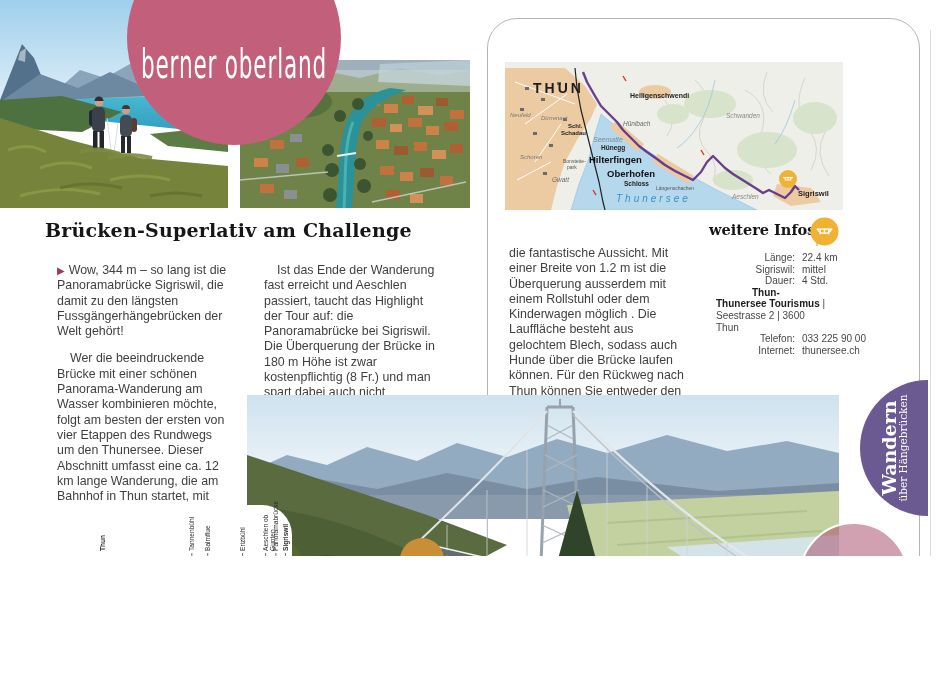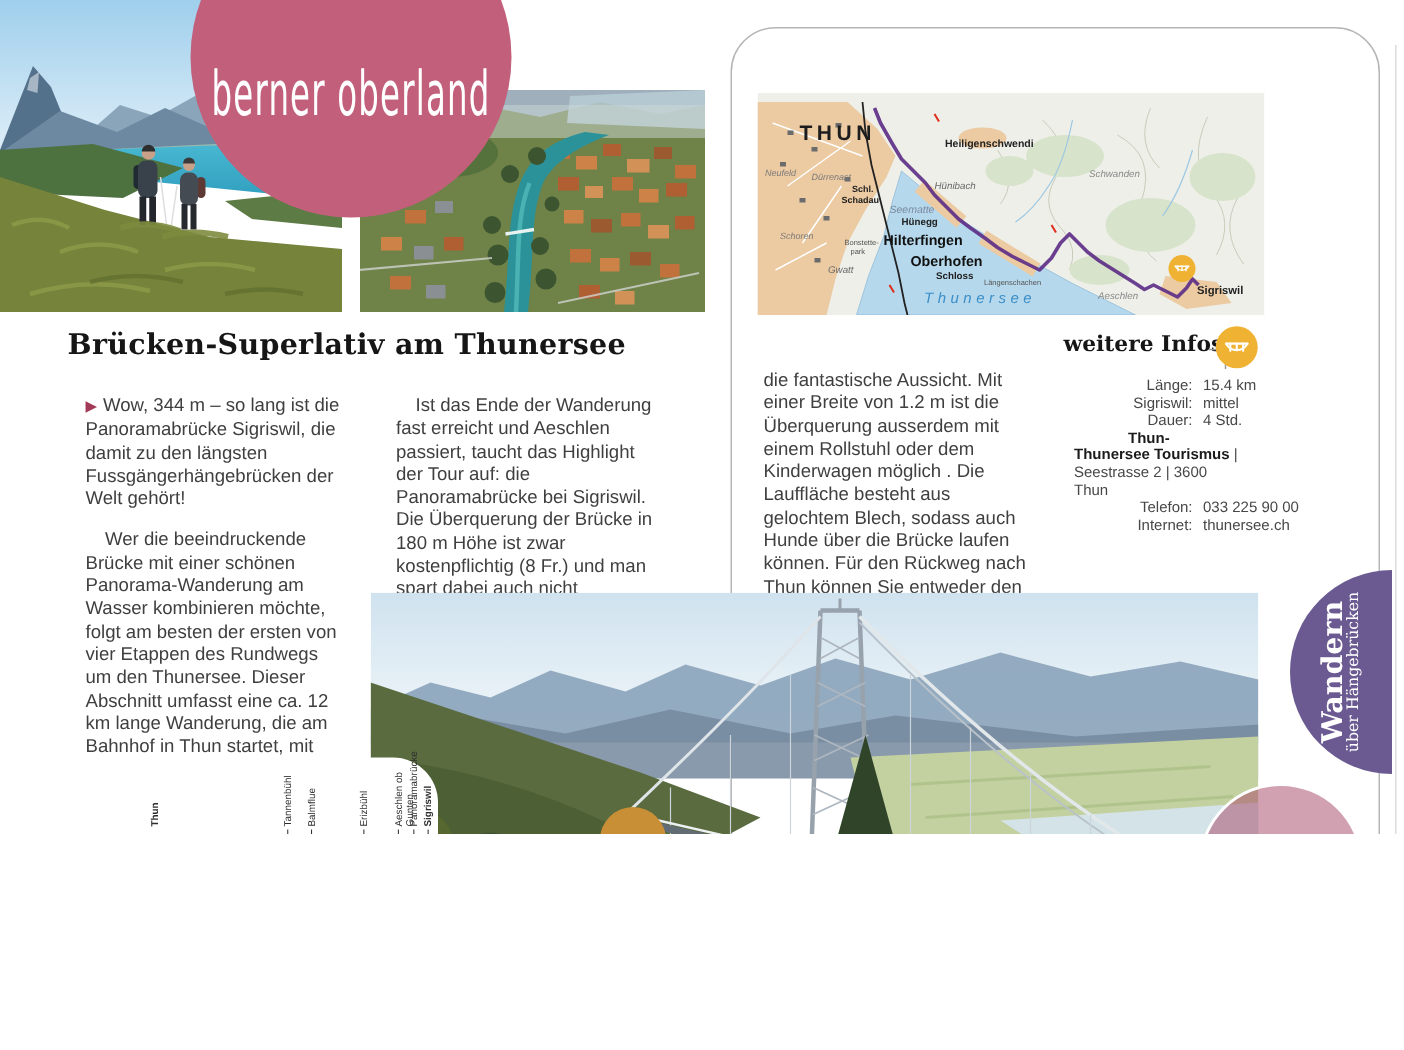--- a/index.html
+++ b/index.html
@@ -200,21 +200,21 @@
         <circle cx="124" cy="126" r="7"></circle>
           <circle cx="118" cy="44" r="6"></circle>
           <circle cx="100" cy="56" r="6"></circle>
         <circle cx="90" cy="135" r="7"></circle>
           <circle cx="128" cy="76" r="5"></circle>
       </g>
       <path d="M0,120 L88,112 M132,142 L226,122" stroke="#cfd3cf" stroke-width="1.5" fill="none" opacity=".8"></path>
     </svg>
   </div>
 
-  <h1 class="title">Brücken-Superlativ am Thunersee</h1>
+  <h1 class="title">Brücken-Superlativ am Challenge</h1>
 
   <div class="col" id="col1">
     <p><span class="pmarker">▶</span><span>Wow, 344 m – so lang ist die Panoramabrücke Sigriswil, die damit zu den längsten Fussgängerhängebrücken der Welt gehört!</span></p>
     <p class="ind">Wer die beeindruckende Brücke mit einer schönen Panorama-Wanderung am Wasser kombinieren möchte, folgt am besten der ersten von vier Etappen des Rundwegs um den Thunersee. Dieser Abschnitt umfasst eine ca. 12 km lange Wanderung, die am Bahnhof in Thun startet, mit der Nummer 26 gut ausgeschildert ist und bis nach Sigriswil führt. Während der Tour geht's am Ostufer entlang vorbei an netten Orten und Schlössern, mit Aussicht auf den Thunersee und die Berner Alpen.</p>
   </div>
   <div class="col" id="col2">
     <p class="ind">Ist das Ende der Wanderung fast erreicht und Aeschlen passiert, taucht das Highlight der Tour auf: die Panoramabrücke bei Sigriswil. Die Überquerung der Brücke in 180 m Höhe ist zwar kostenpflichtig (8 Fr.) und man spart dabei auch nicht sonderlich viel Zeit, aber die Brücke imponiert definitiv durch ihre Länge und</p>
   </div>
 
   <span class="pn-rule"></span>
@@ -309,21 +309,21 @@
         <polyline points="1,4 12,4 12,17" fill="none" stroke="#9a9a9a" stroke-width="1"></polyline>
       </svg>
       <svg class="info-icon" width="29" height="29" viewBox="0 0 29 29">
         <circle cx="14.5" cy="14.5" r="14" fill="#f0b232"></circle>
         <use href="#bglyph" x="5" y="5" width="19" height="19"></use>
       </svg>
     </div>
     <div id="info-rows">
         <div class="irow">
           <div class="ilbl">Länge:</div>
-          <div class="ival">15.4 km</div>
+          <div class="ival">22.4 km</div>
         </div>
         <div class="irow">
           <div class="ilbl">Sigriswil:</div>
           <div class="ival">mittel</div>
         </div>
         <div class="irow">
           <div class="ilbl">Dauer:</div>
           <div class="ival">4 Std.</div>
         </div>
         <div class="irow">

